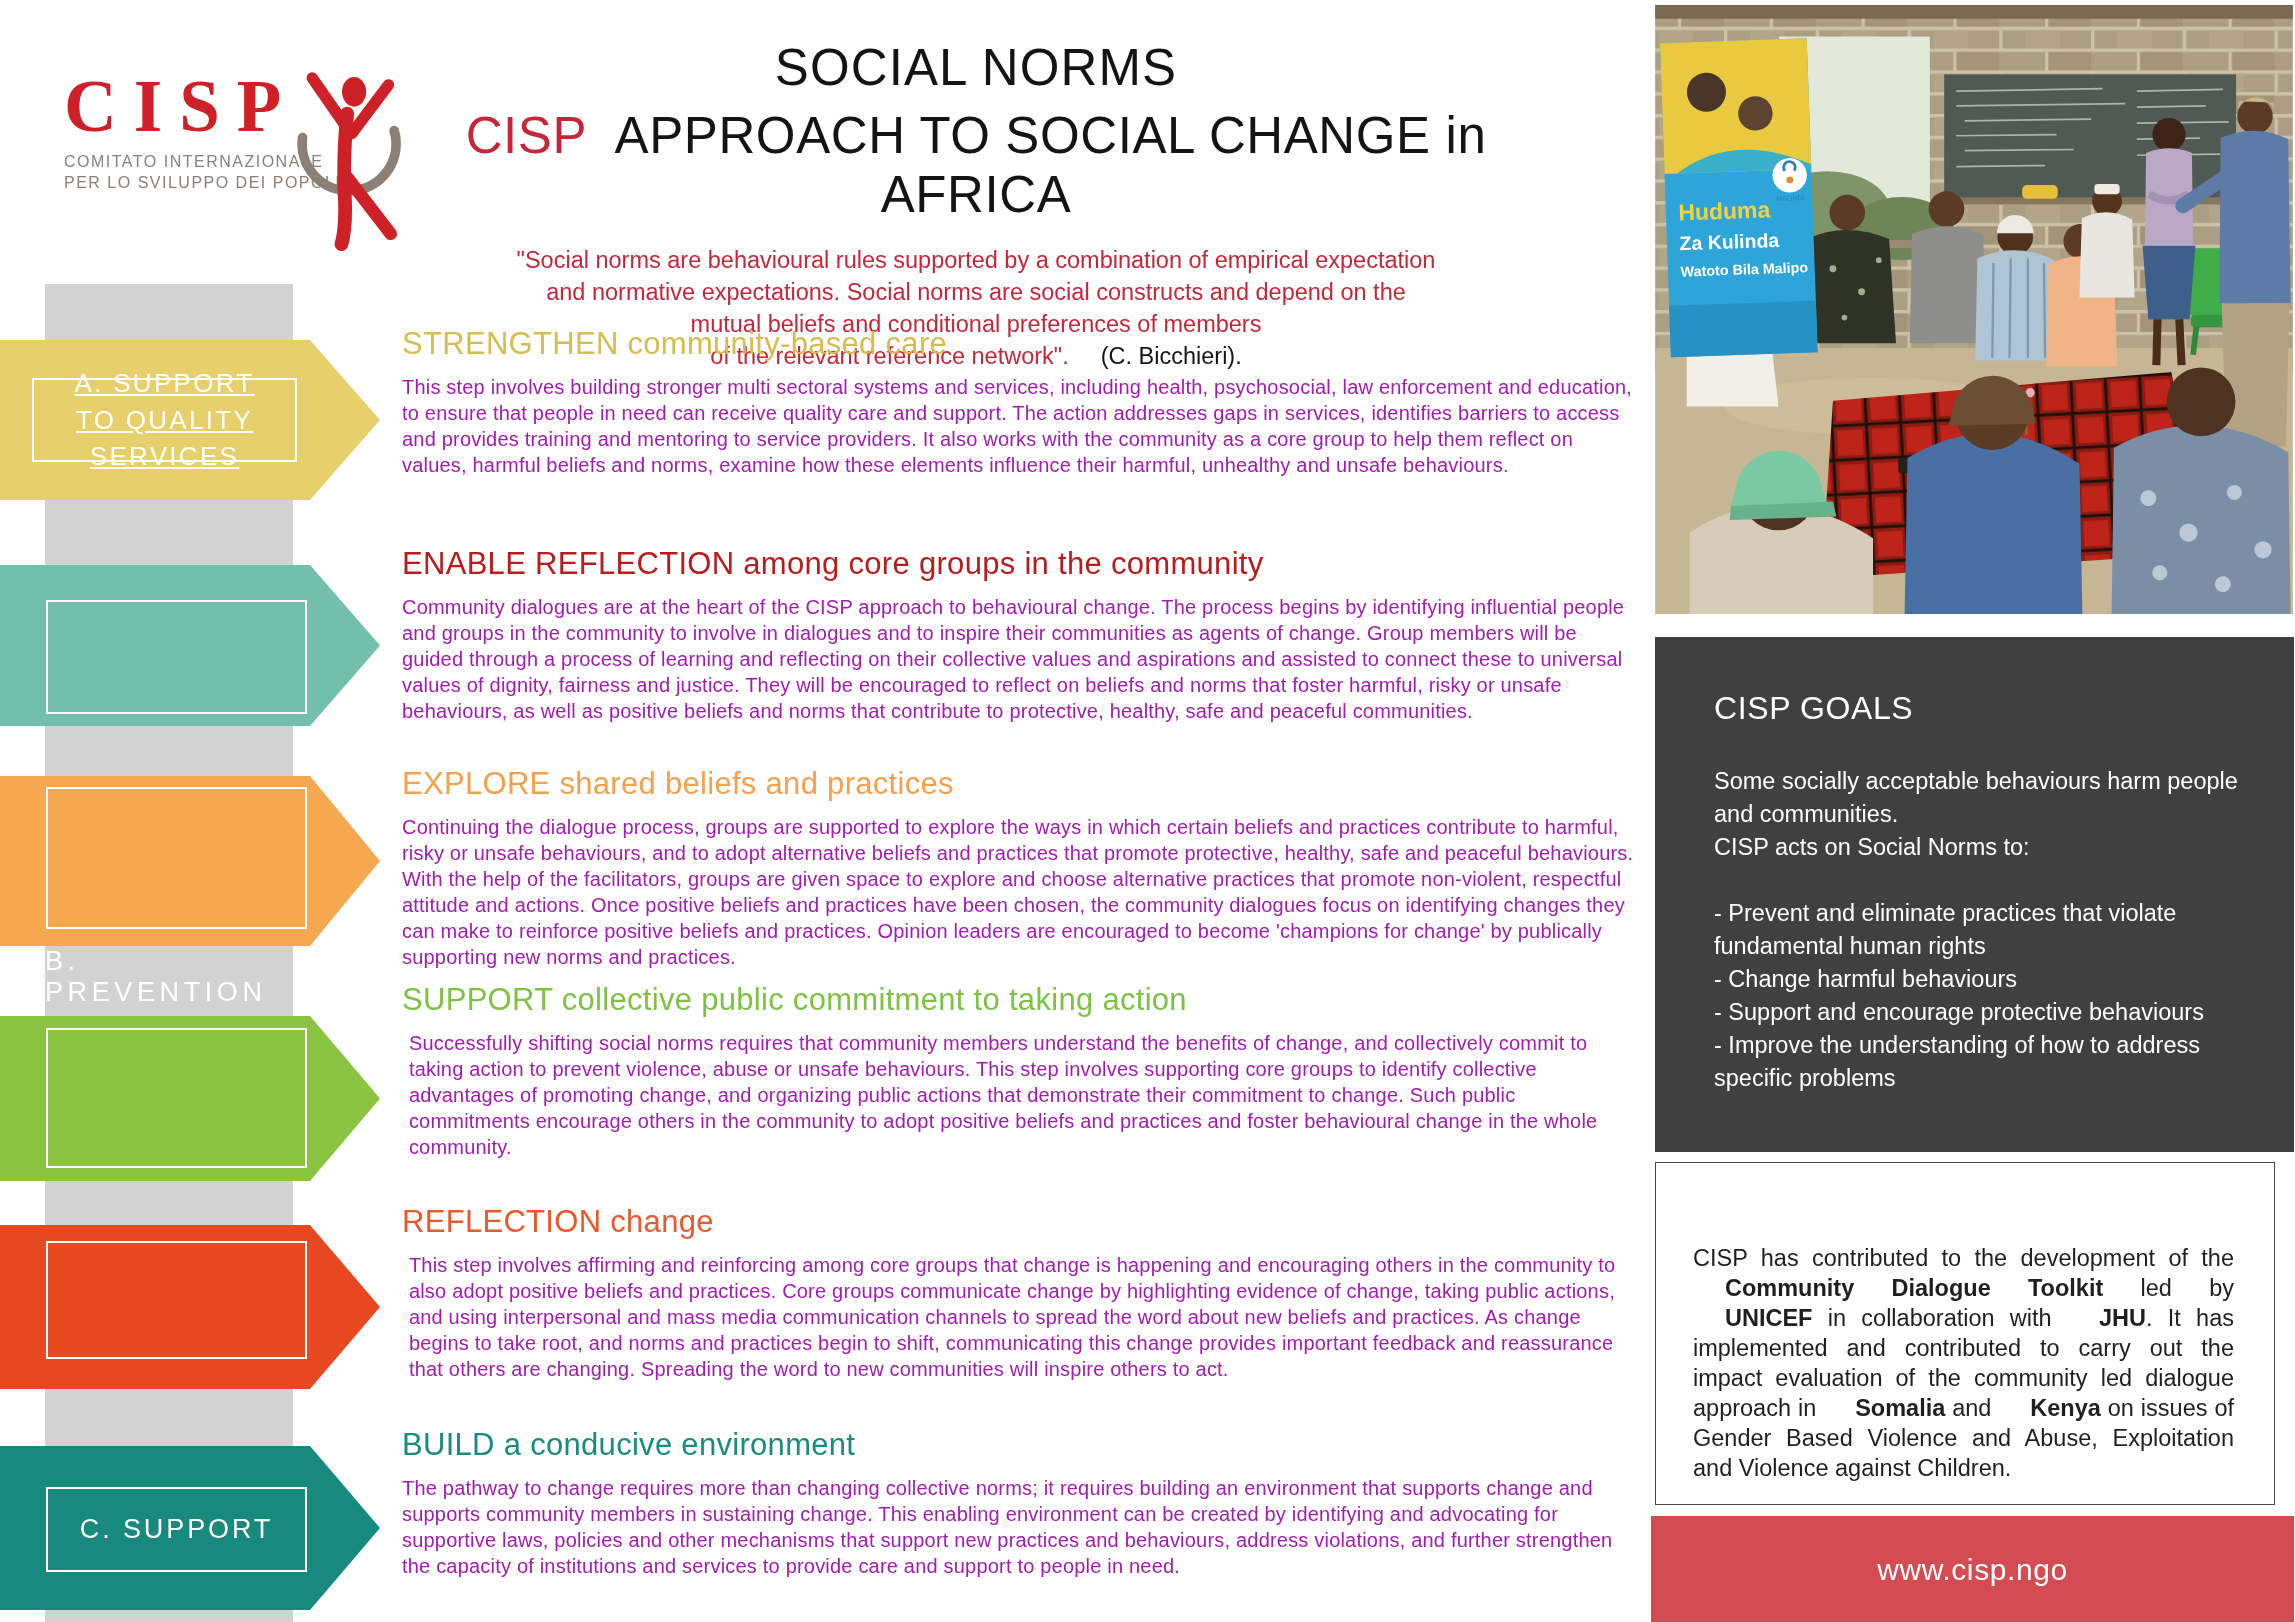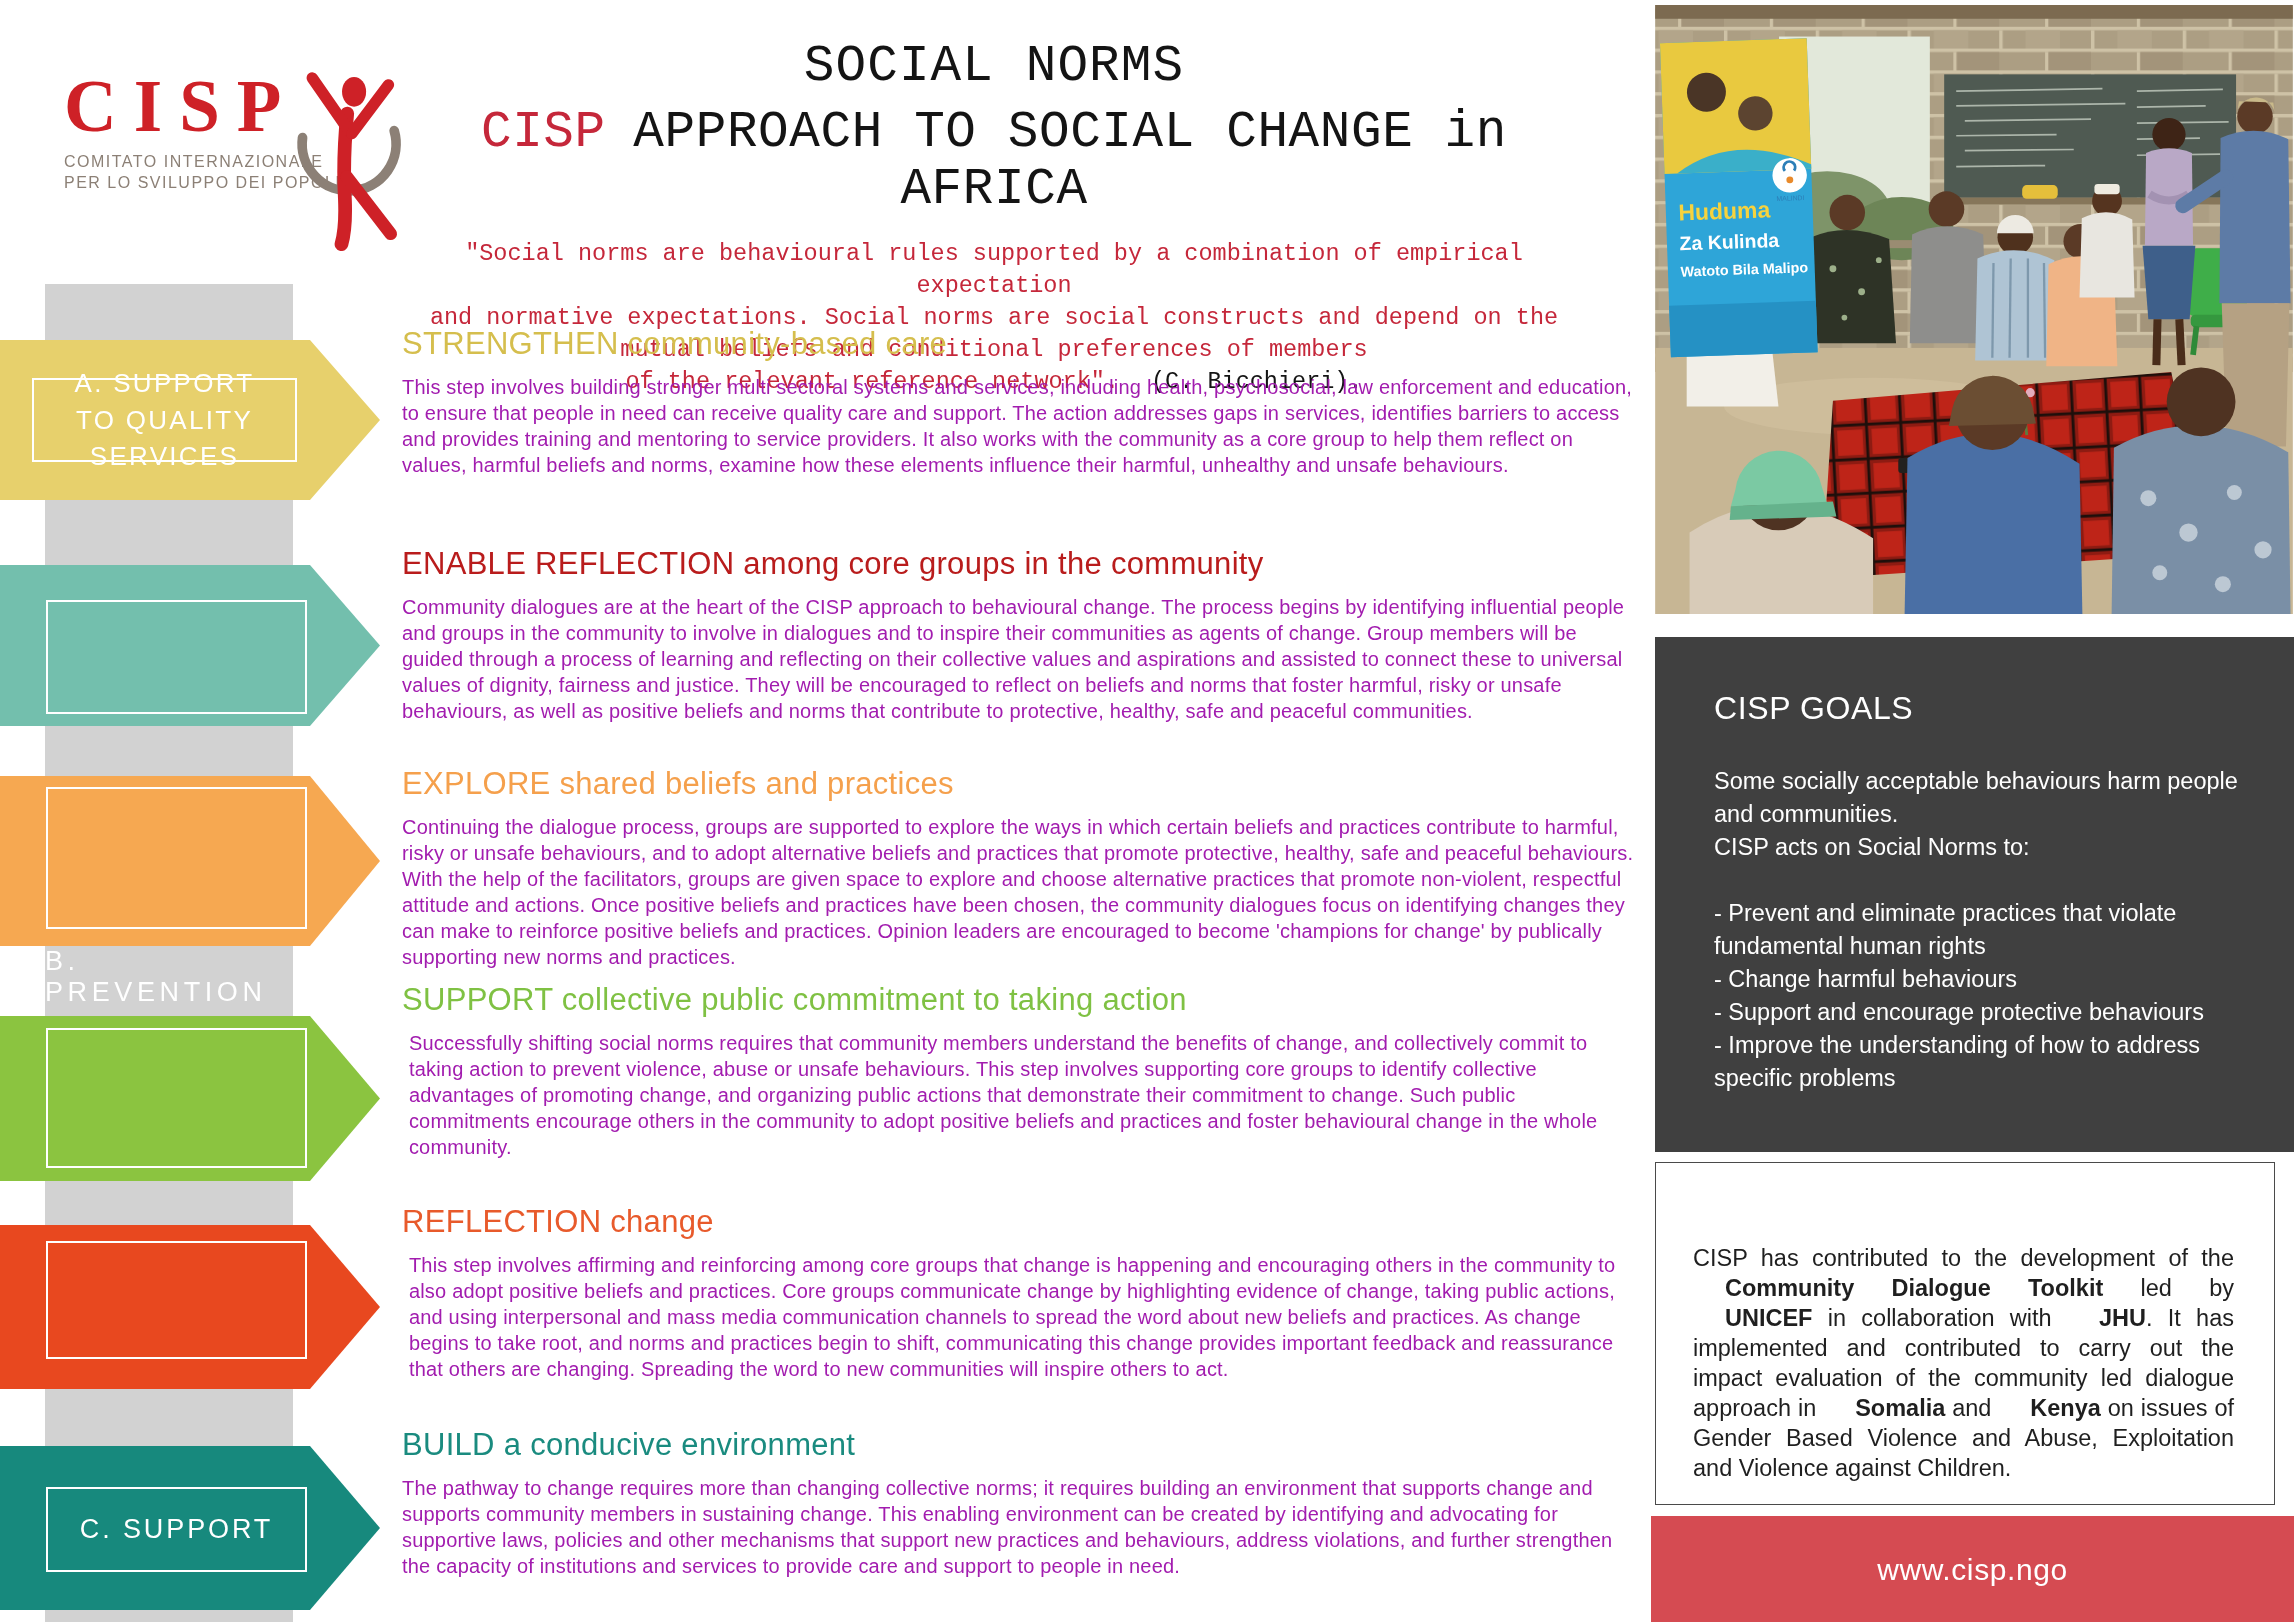--- a/index.html
+++ b/index.html
@@ -13,36 +13,36 @@
   .arrow { position:absolute; left:0; width:380px;
            clip-path:polygon(0 0,310px 0,100% 50%,310px 100%,0 100%); }
   .arrow-a  { top:340px;  height:160px; }
   .arrow-t  { top:565px;  height:161px; }
   .arrow-o  { top:776px; height:170px; }
   .arrow-g  { top:1016px; height:165px; }
   .arrow-r  { top:1225px; height:164px; }
   .arrow-d  { top:1446px; height:164px; }
   .arrow-box { position:absolute; border:2.9px solid #fff; display:flex; align-items:center; justify-content:center;
                text-align:center; color:#fff; }
-  .box-a { left:32px; top:378px;  width:265px; height:84px; font-size:26px; letter-spacing:2.3px; line-height:1.42; padding:0 19.5px; }
+  .box-a { left:32px; top:378px;  width:265px; height:84px; font-size:26px; letter-spacing:2.3px; line-height:1.42; padding:0 19.5px;text-decoration:underline; }
   .box-t { left:46px; top:600px; width:261px; height:114px; }
   .box-o { left:46px; top:787px; width:261px; height:142px; }
   .box-g { left:46px; top:1028px; width:261px; height:140px; }
   .box-r { left:46px; top:1241px; width:261px; height:118px; }
   .box-d { left:46px; top:1487px; width:261px; height:85px; font-size:27px; letter-spacing:2.9px; }
   .prevention { position:absolute; left:45px; top:960px; width:248px; height:34px;
                 display:flex; align-items:center; justify-content:center;
                 color:#fff; font-size:27px; letter-spacing:4.6px; }
   
   .logo { position:absolute; left:64px; top:70px; }
   .logo-acronym { font-family:"Liberation Serif","DejaVu Serif",serif; font-weight:700;
                   font-size:73px; letter-spacing:17px; line-height:1; }
   .logo-sub { margin-top:9.2px; font-size:16px; letter-spacing:1.5px; line-height:20.7px; color:#8C8076; }
   .logo-mark { position:absolute; left:292px; top:62px; }
-  .titleblock { position:absolute; left:420px; top:38px; width:1148px; text-align:center; color:#141414;font-family:Liberation Mono, monospace; }
+  .titleblock { position:absolute; left:402px; top:38px; width:1148px; text-align:center; color:#141414; }
   .title1 { font-size:51px; letter-spacing:1.1px; }
   .title2 { font-size:51px; letter-spacing:0.6px; margin-top:9.2px; }
   .title2 .accent { margin-right:27.5px; }
   .quote { margin-top:19.5px; font-size:23.5px; line-height:32px; }
   .quote .attr { color:#141414; margin-left:32px;text-align:right; }
   
   .section { position:absolute; left:402px; width:1234px; }
   .section h2 { font-size:31px; font-weight:400; letter-spacing:0.3px; margin-bottom:11.5px; }
   .section p  { font-size:20px; line-height:26px; color:#a21caf; letter-spacing:0.2px; }
   .s1 { top:326px; }  .s2 { top:546px; }  .s3 { top:766px; }

